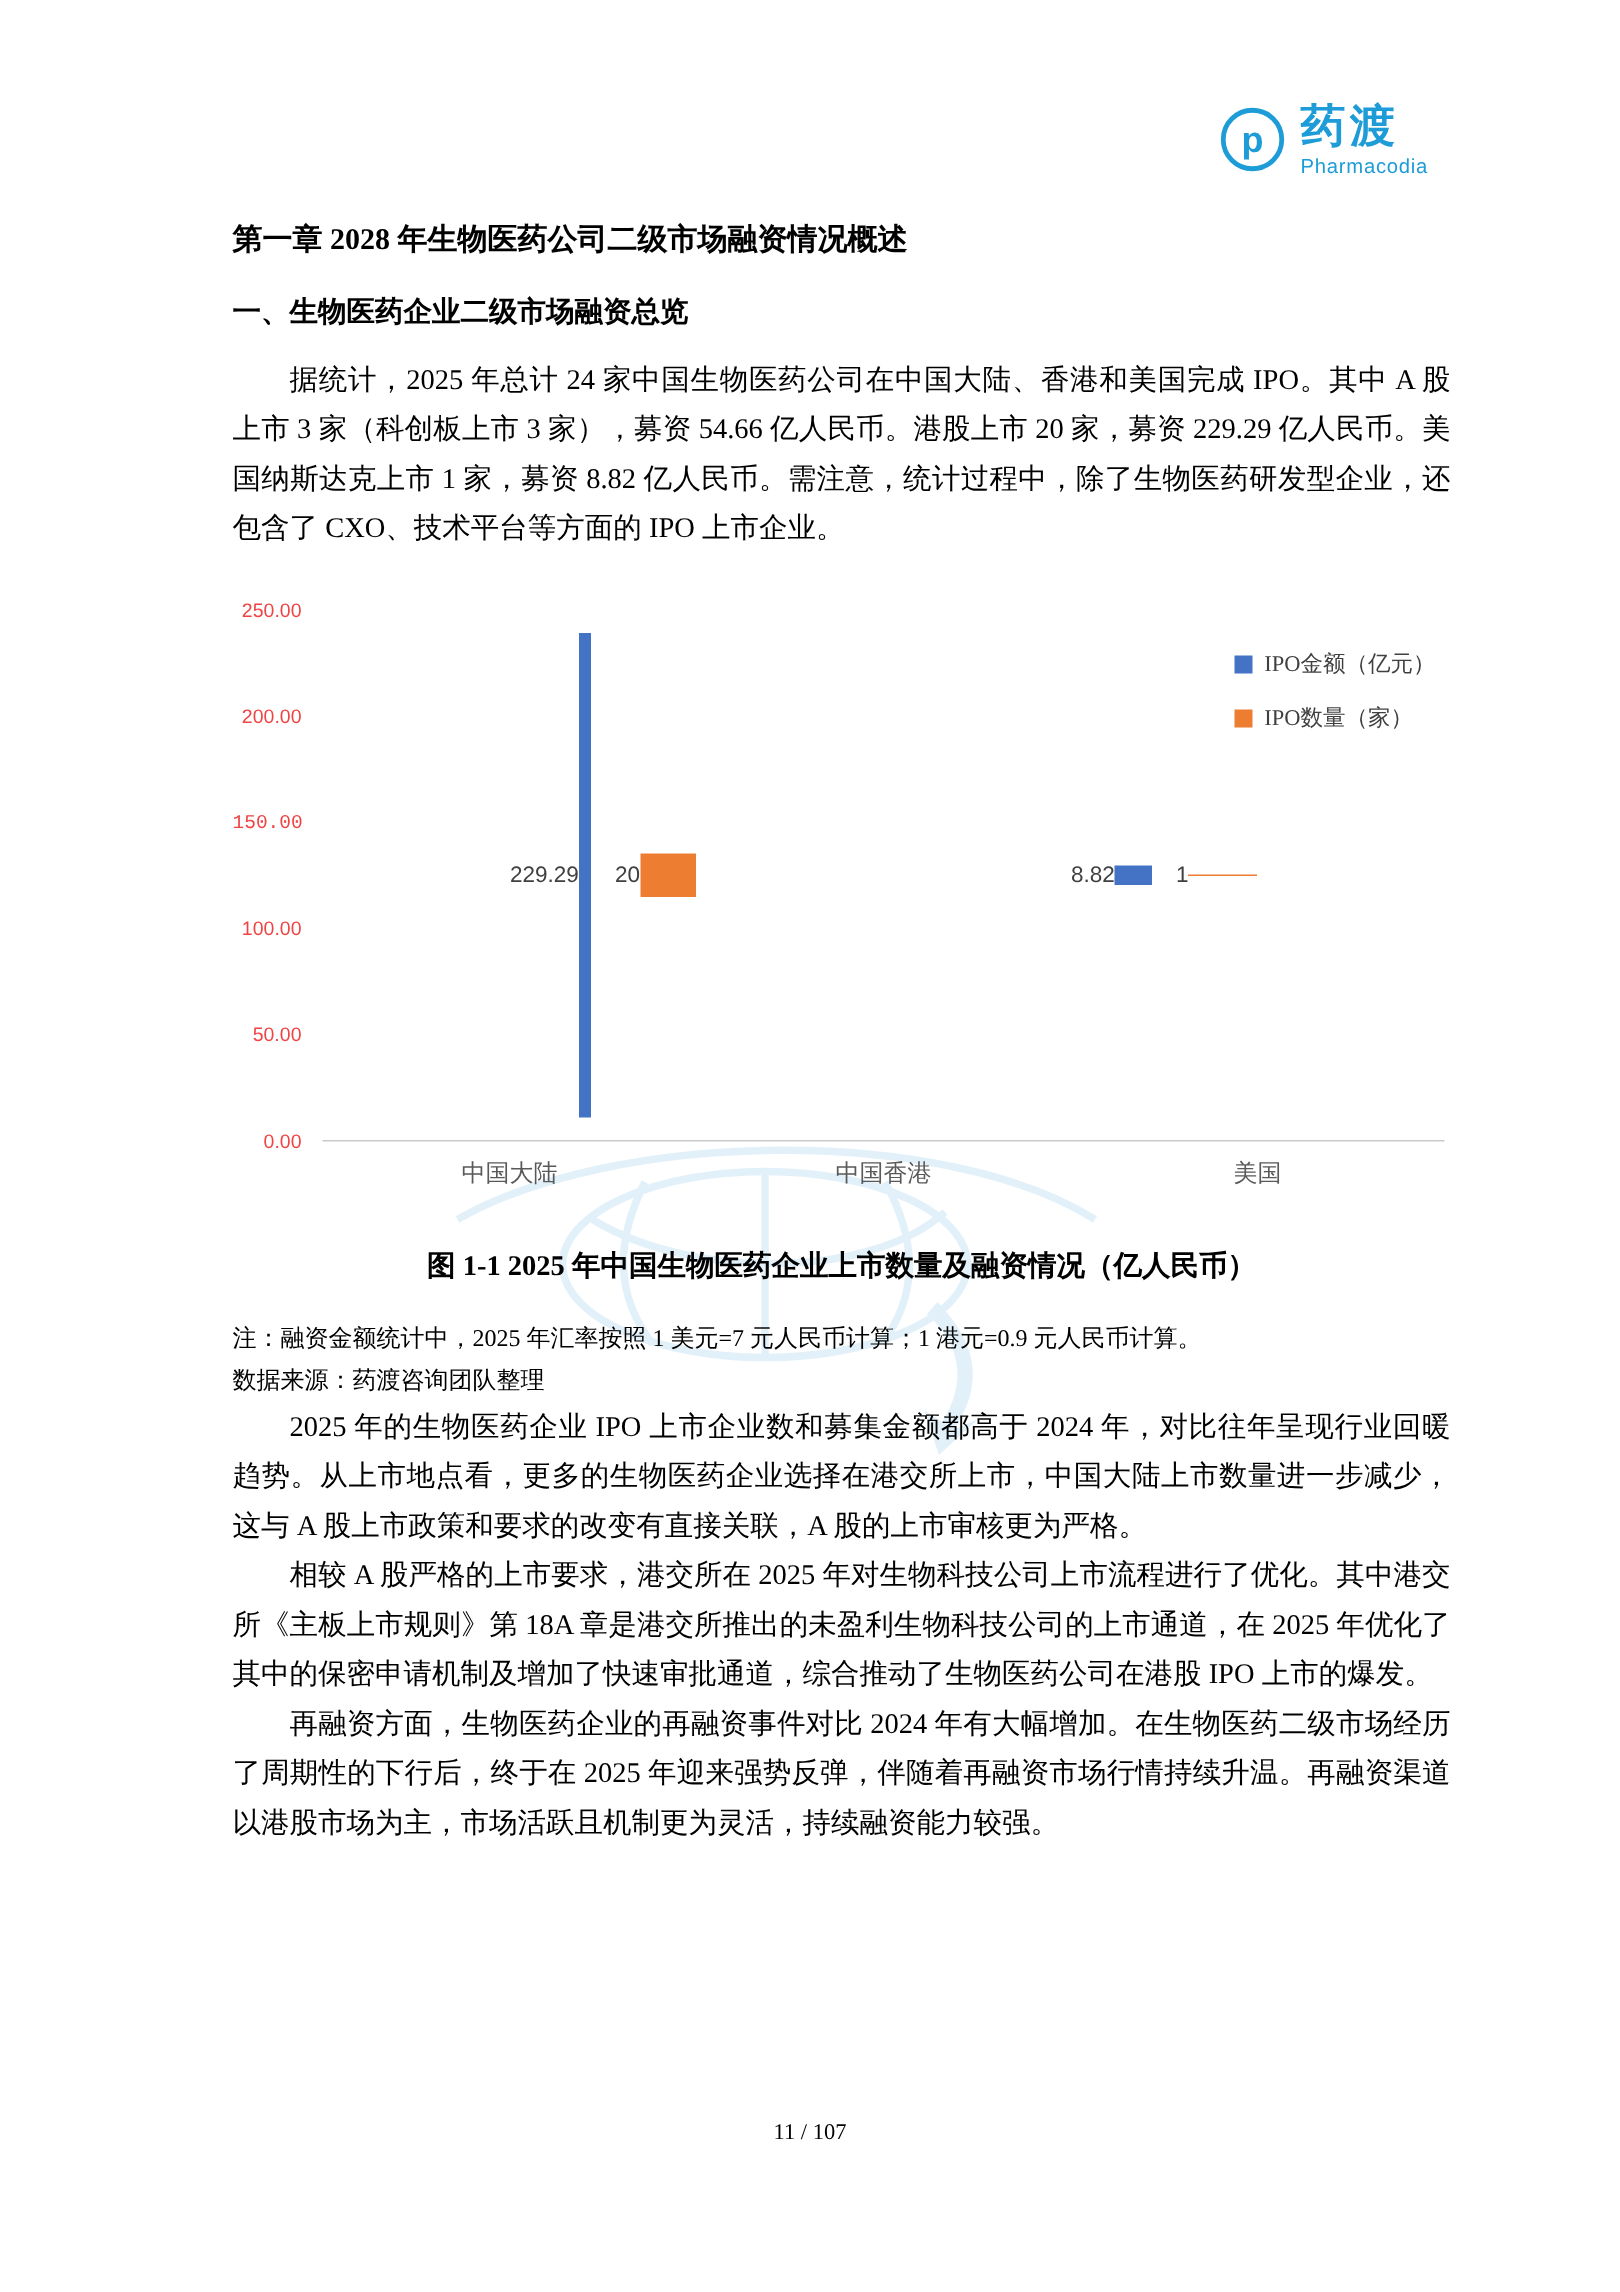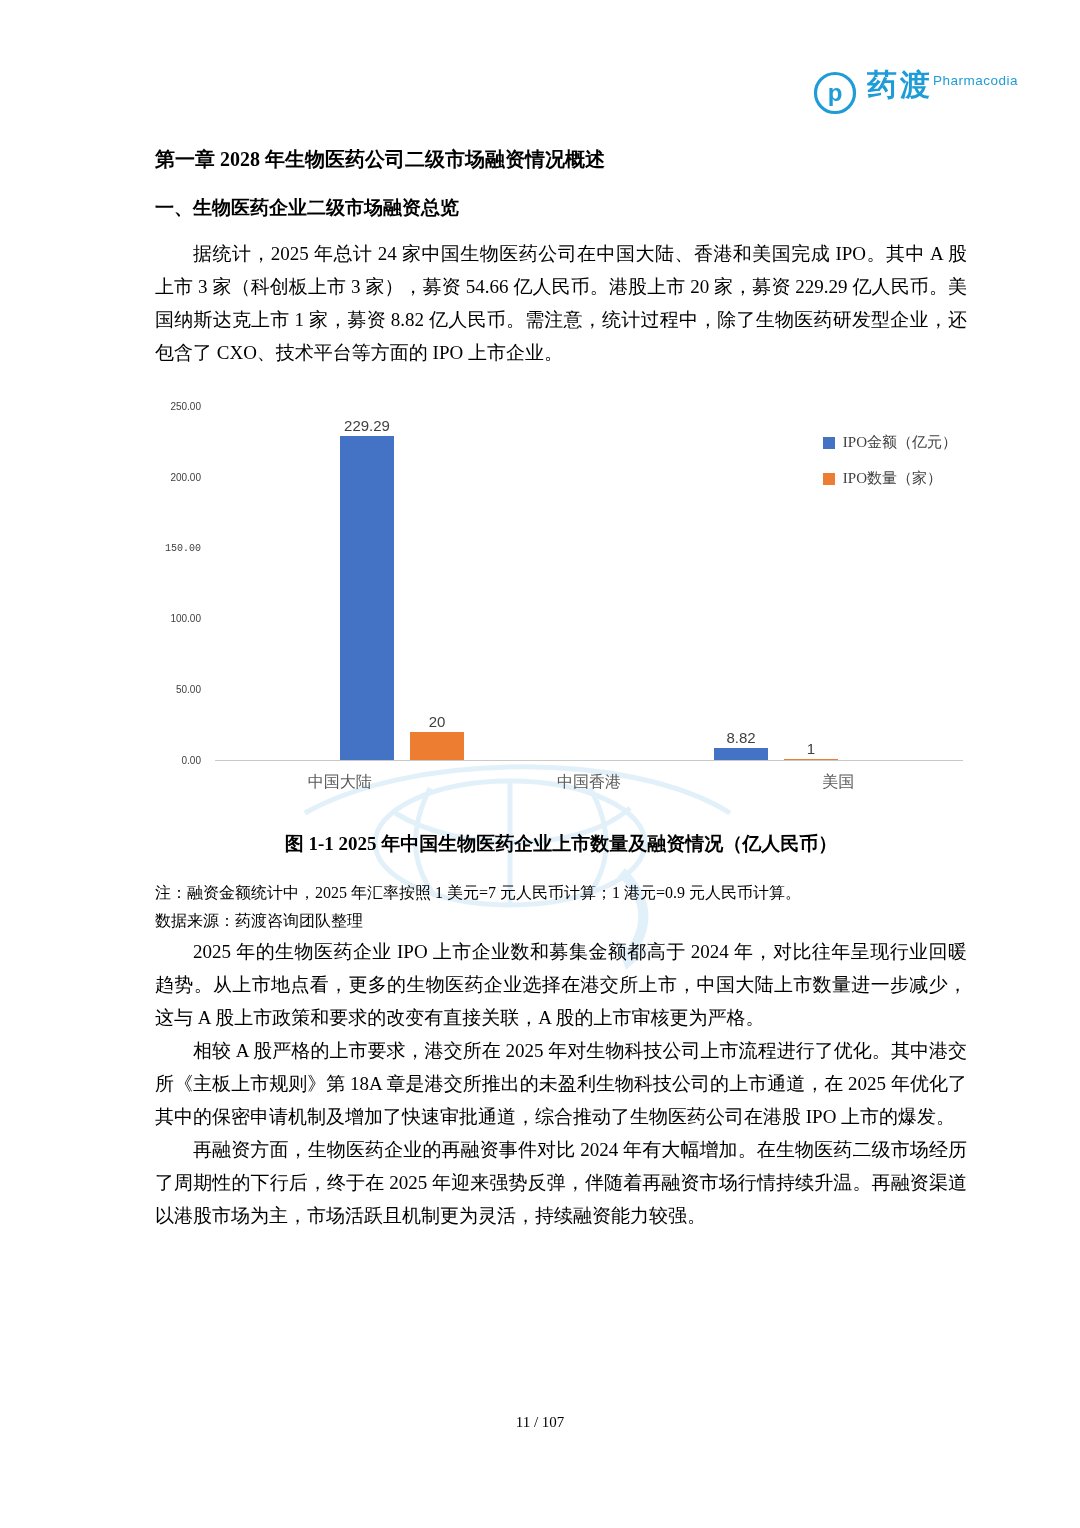--- a/index.html
+++ b/index.html
@@ -8,42 +8,42 @@
     width:1080px; height:1528px;
     margin:0 auto;
     background:#ffffff;
     font-family:"Liberation Serif","DejaVu Serif",serif;
     color:#000;
     overflow:hidden;
   }
   
   .logo { position:absolute; top:70px; left:812px; display:flex; align-items:flex-start; gap:9px; }
   .logo-icon svg { display:block; }
-  .logo-text { display:flex; flex-direction:row; line-height:1; }
+  .logo-text { display:flex; flex-direction:column; line-height:1; }
   .logo-brand { font-family:"Liberation Sans","DejaVu Sans",sans-serif; font-weight:bold; font-size:30px; color:#1E9CD7; letter-spacing:3px; }
   .logo-sub { font-family:"Liberation Sans","DejaVu Sans",sans-serif; font-size:13.5px; color:#1E9CD7; margin-top:4px; letter-spacing:0.5px; }
 
   
   .content { position:absolute; left:155px; top:0; width:812px; padding-top:146px; }
   h1.chapter { font-size:20px; font-weight:bold; margin:0 0 22px 0; }
   h2.section { font-size:19px; font-weight:bold; margin:0 0 16px 0; }
   p.body-par { font-size:19px; line-height:33px; text-align:justify; text-indent:2em; margin:0; }
   .par-gap { margin-top:20px; }
   .par-gap-sm { margin-top:12px; }
 
   
   .chart { position:relative; height:396px; margin-top:28px; }
   .yaxis { position:absolute; left:0; top:10px; bottom:32px; width:50px; }
   .ytick { position:absolute; right:4px; width:46px; text-align:right;
            font-family:"Liberation Sans","DejaVu Sans",sans-serif;
-           font-size:10px; color:#404040; line-height:18px; }
+           font-size:13px; color:#ef4444; line-height:18px; }
   .plot { position:absolute; left:60px; right:4px; top:10px; bottom:32px;
           border-bottom:1px solid #C9C9C9; display:flex; }
   .group { flex:1; display:flex; align-items:flex-end; justify-content:center; gap:16px; height:100%; }
-  .barw { display:flex; flex-direction:column; align-items:center; justify-content:flex-end; height:100%; width:54px; }
+  .barw { display:flex; align-items:center; justify-content:flex-end; height:100%; width:54px; }
   .bar-label { font-family:"Liberation Sans","DejaVu Sans",sans-serif; font-size:15px; color:#404040;
                height:21px; line-height:21px; white-space:nowrap; }
   .bar { width:54px; }
   .cats { position:absolute; left:60px; right:4px; bottom:0; display:flex; }
   .cat { flex:1; text-align:center; font-size:16px; color:#595959; padding-top:8px;
          font-family:"Liberation Sans","DejaVu Sans",sans-serif; }
   .legend { position:absolute; right:10px; top:36px; display:flex; flex-direction:column; gap:17px; }
   .legend-item { display:flex; align-items:center; gap:8px;
                  font-size:15px; color:#404040; }
   .swatch { width:12px; height:12px; flex:0 0 auto; }

